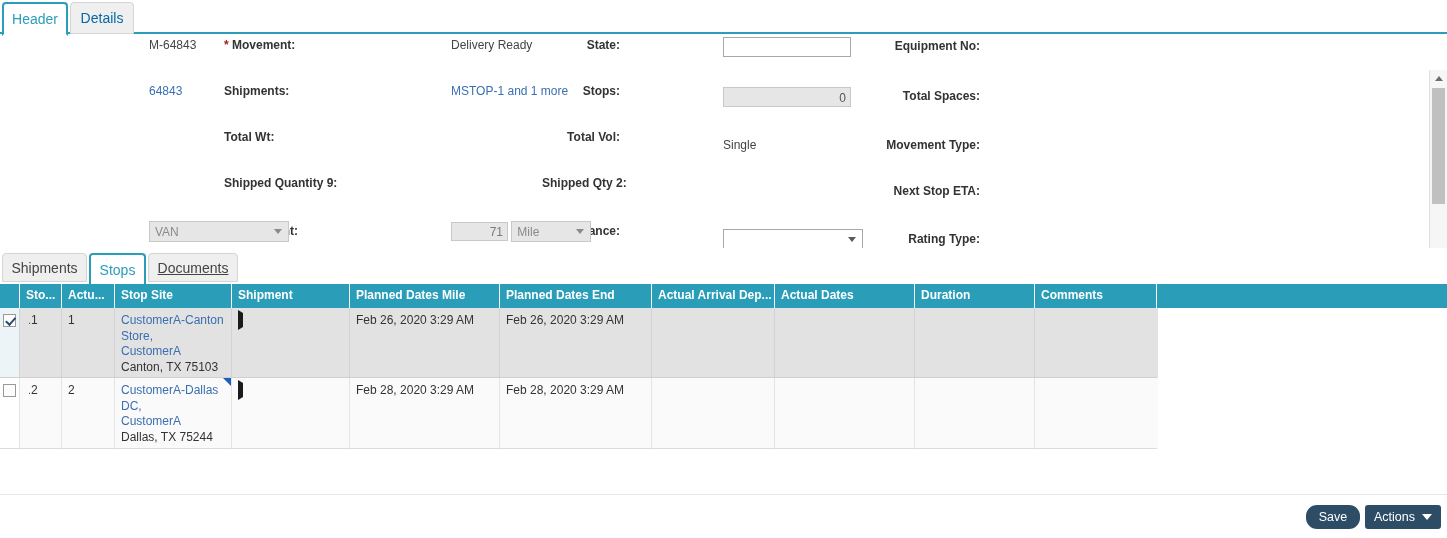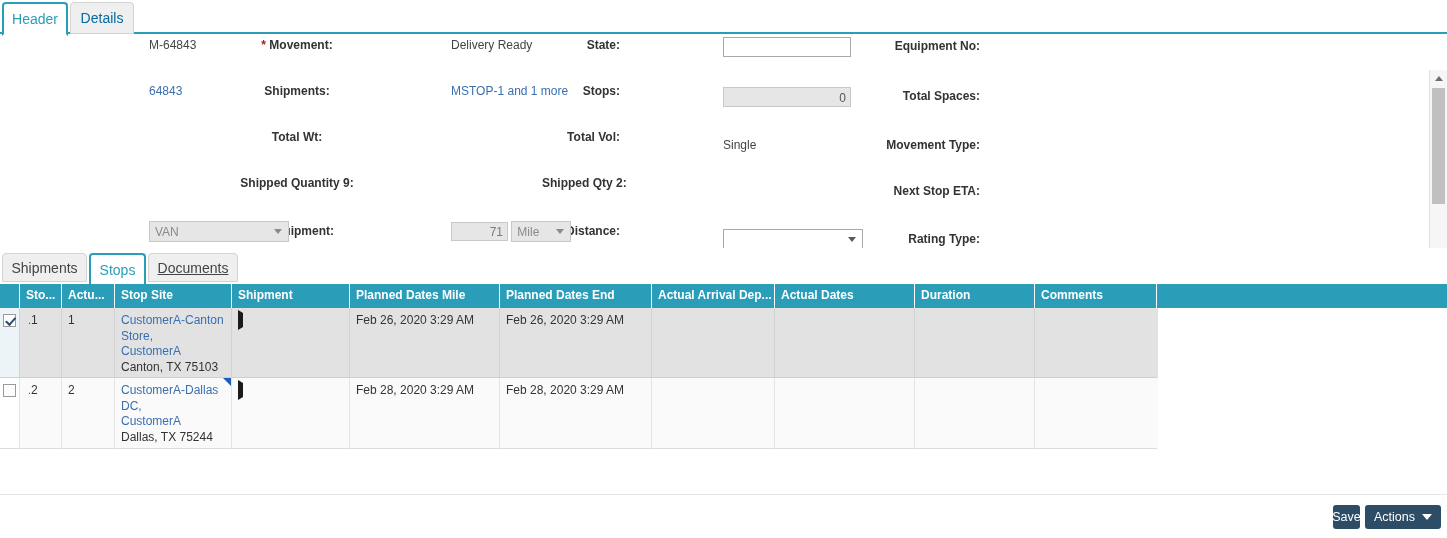--- a/index.html
+++ b/index.html
@@ -54,21 +54,21 @@
   #col0{left:0;width:370px;}
   #col1{left:370px;width:250px;}
   #col2{left:620px;width:360px;}
 
   .frow{position:relative;height:23px;}
   .flabel{
     position:absolute;right:0;top:0;
     font-weight:bold;font-size:12px;color:#333;
     line-height:23px;white-space:nowrap;
   }
-  #col0 .flabel{width:146px;text-align:center;}
+  #col0 .flabel{width:146px;text-align:left;}
   #col1 .flabel{width:78px;text-align:right;}
   #col2 .flabel{width:100px;text-align:right;}
   #col0 .fval{position:absolute;left:149px;top:0;line-height:23px;}
   #col1 .fval{position:absolute;left:81px;top:0;line-height:23px;}
   #col2 .fval{position:absolute;left:103px;top:0;line-height:23px;}
   .fval{font-size:12px;color:#444;white-space:nowrap;}
   .link{color:#3a6fb0;cursor:pointer;}
   .req{color:#a3211a;font-weight:bold;}
 
   
@@ -234,21 +234,21 @@
     background:#ffffff;
   }
   .btn{
     position:absolute;top:10px;height:24px;
     background:#2d4d66;color:#ffffff;
     font-size:12.5px;
     border:none;border-radius:3px;
     display:flex;align-items:center;justify-content:center;
     cursor:pointer;box-sizing:border-box;
   }
-  #btn-save{right:87px;width:27px;}
+  #btn-save{right:87px;width:54px;border-radius:11px;}
   #btn-actions{right:6px;width:76px;gap:7px;}
   .btncaret{
     width:0;height:0;
     border-left:5px solid transparent;
     border-right:5px solid transparent;
     border-top:6px solid #ffffff;
   }
 </style>
 </head>
 <body>
@@ -319,21 +319,21 @@
 
     <div class="frow" style="top:69px">
       <span class="flabel"><span>Shipped Qty 2</span>:</span>
       <span class="fval"></span>
     </div>
 
     <div class="frow" style="top:92px;height:26px">
       <span class="flabel" style="line-height:26px"><span>Distance</span>:</span>
       <span class="fval" style="line-height:26px">
         <span class="ro-input numright" style="width:57px">71</span>
-        <span class="ro-select" style="width:60px">
+        <span class="ro-select" style="width:80px">
           <span>Mile</span>
           <span class="selcaret">
               <span class="caret-ico"></span>
             </span>
         </span>
       </span>
     </div>
 
   </div>
 

